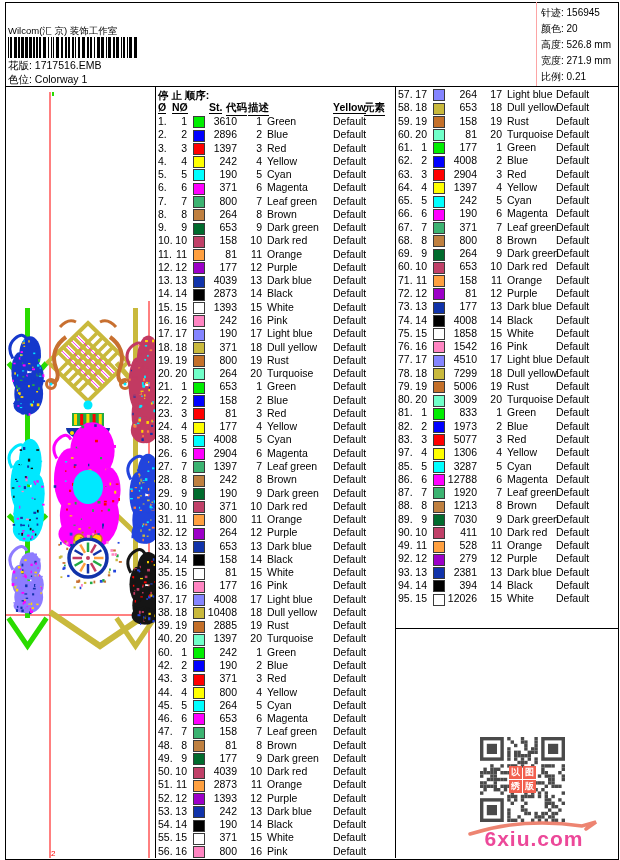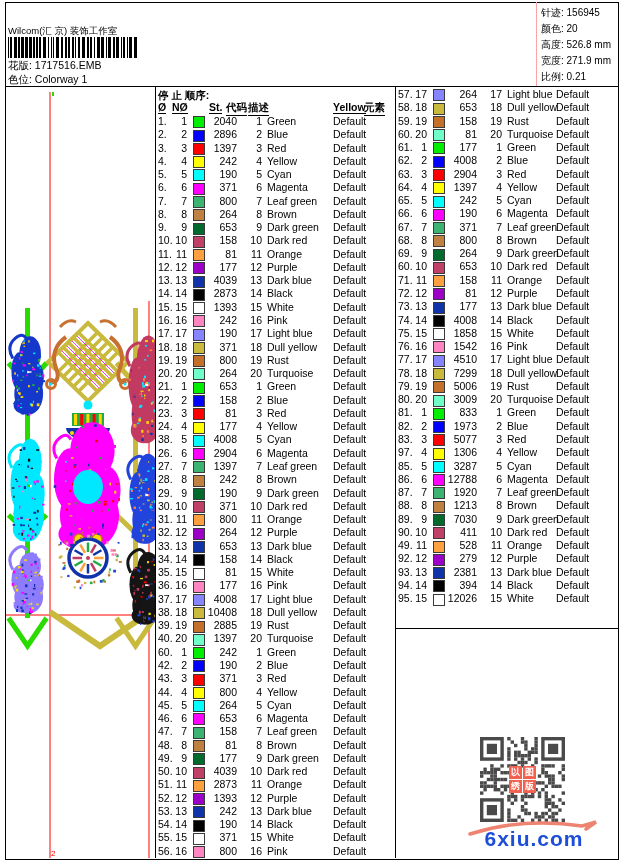--- a/index.html
+++ b/index.html
@@ -31,21 +31,21 @@
   #rows-right .br{left:161px}
   
   #artwork{position:absolute;left:6px;top:87px;overflow:hidden}
   
   #qr{position:absolute;left:480px;top:737px}
   .qr-logo{position:absolute;left:509px;top:766px;width:27px;height:27px;display:grid;
            grid-template-columns:13px 13px;grid-template-rows:13px 13px;gap:1px}
   .qr-logo span{background:#F2604F;color:#fff;font-size:9px;font-weight:bold;
                 display:flex;align-items:center;justify-content:center}
   .wm-text{position:absolute;left:464px;top:827px;width:140px;text-align:center;
-           font-size:21px;font-weight:bold;color:#1d4ed8;letter-spacing:1px}
+           font-size:21px;font-weight:bold;color:#ec4899;letter-spacing:1px}
   #wm-swoosh{position:absolute;left:466px;top:816px}
 </style>
 </head>
 <body>
 
 <div class="page">
 
   <div class="abs" style="left:5px;top:2px;width:612px;height:856px;border:1px solid #000"></div>
   <div class="line" style="left:5px;top:86px;width:613px;height:1px"></div>
   <div class="line" style="left:155px;top:86px;width:1px;height:772px"></div>
@@ -115,21 +115,21 @@
   <div class="colhead" style="left:226px;top:101px">代码</div>
   <div class="colhead" style="left:248px;top:101px">描述</div>
   <div class="colhead" style="left:333px;top:101px">Yellow</div>
   <div class="colhead" style="left:364px;top:101px">元素</div>
 
   <div id="rows-left" class="rows" style="left:155px;top:86px">
       <div class="row" style="top:29.00px">
         <span class="c seq">1.</span>
         <span class="c th">1</span>
         <span class="c sw" style="background:#00EE00"></span>
-        <span class="c st">2040</span>
+        <span class="c st">3610</span>
         <span class="c cd">1</span>
         <span class="c de">Green</span>
         <span class="c br">Default</span>
       </div>
       <div class="row" style="top:42.27px">
         <span class="c seq">2.</span>
         <span class="c th">2</span>
         <span class="c sw" style="background:#0000FF"></span>
         <span class="c st">2896</span>
         <span class="c cd">2</span>

